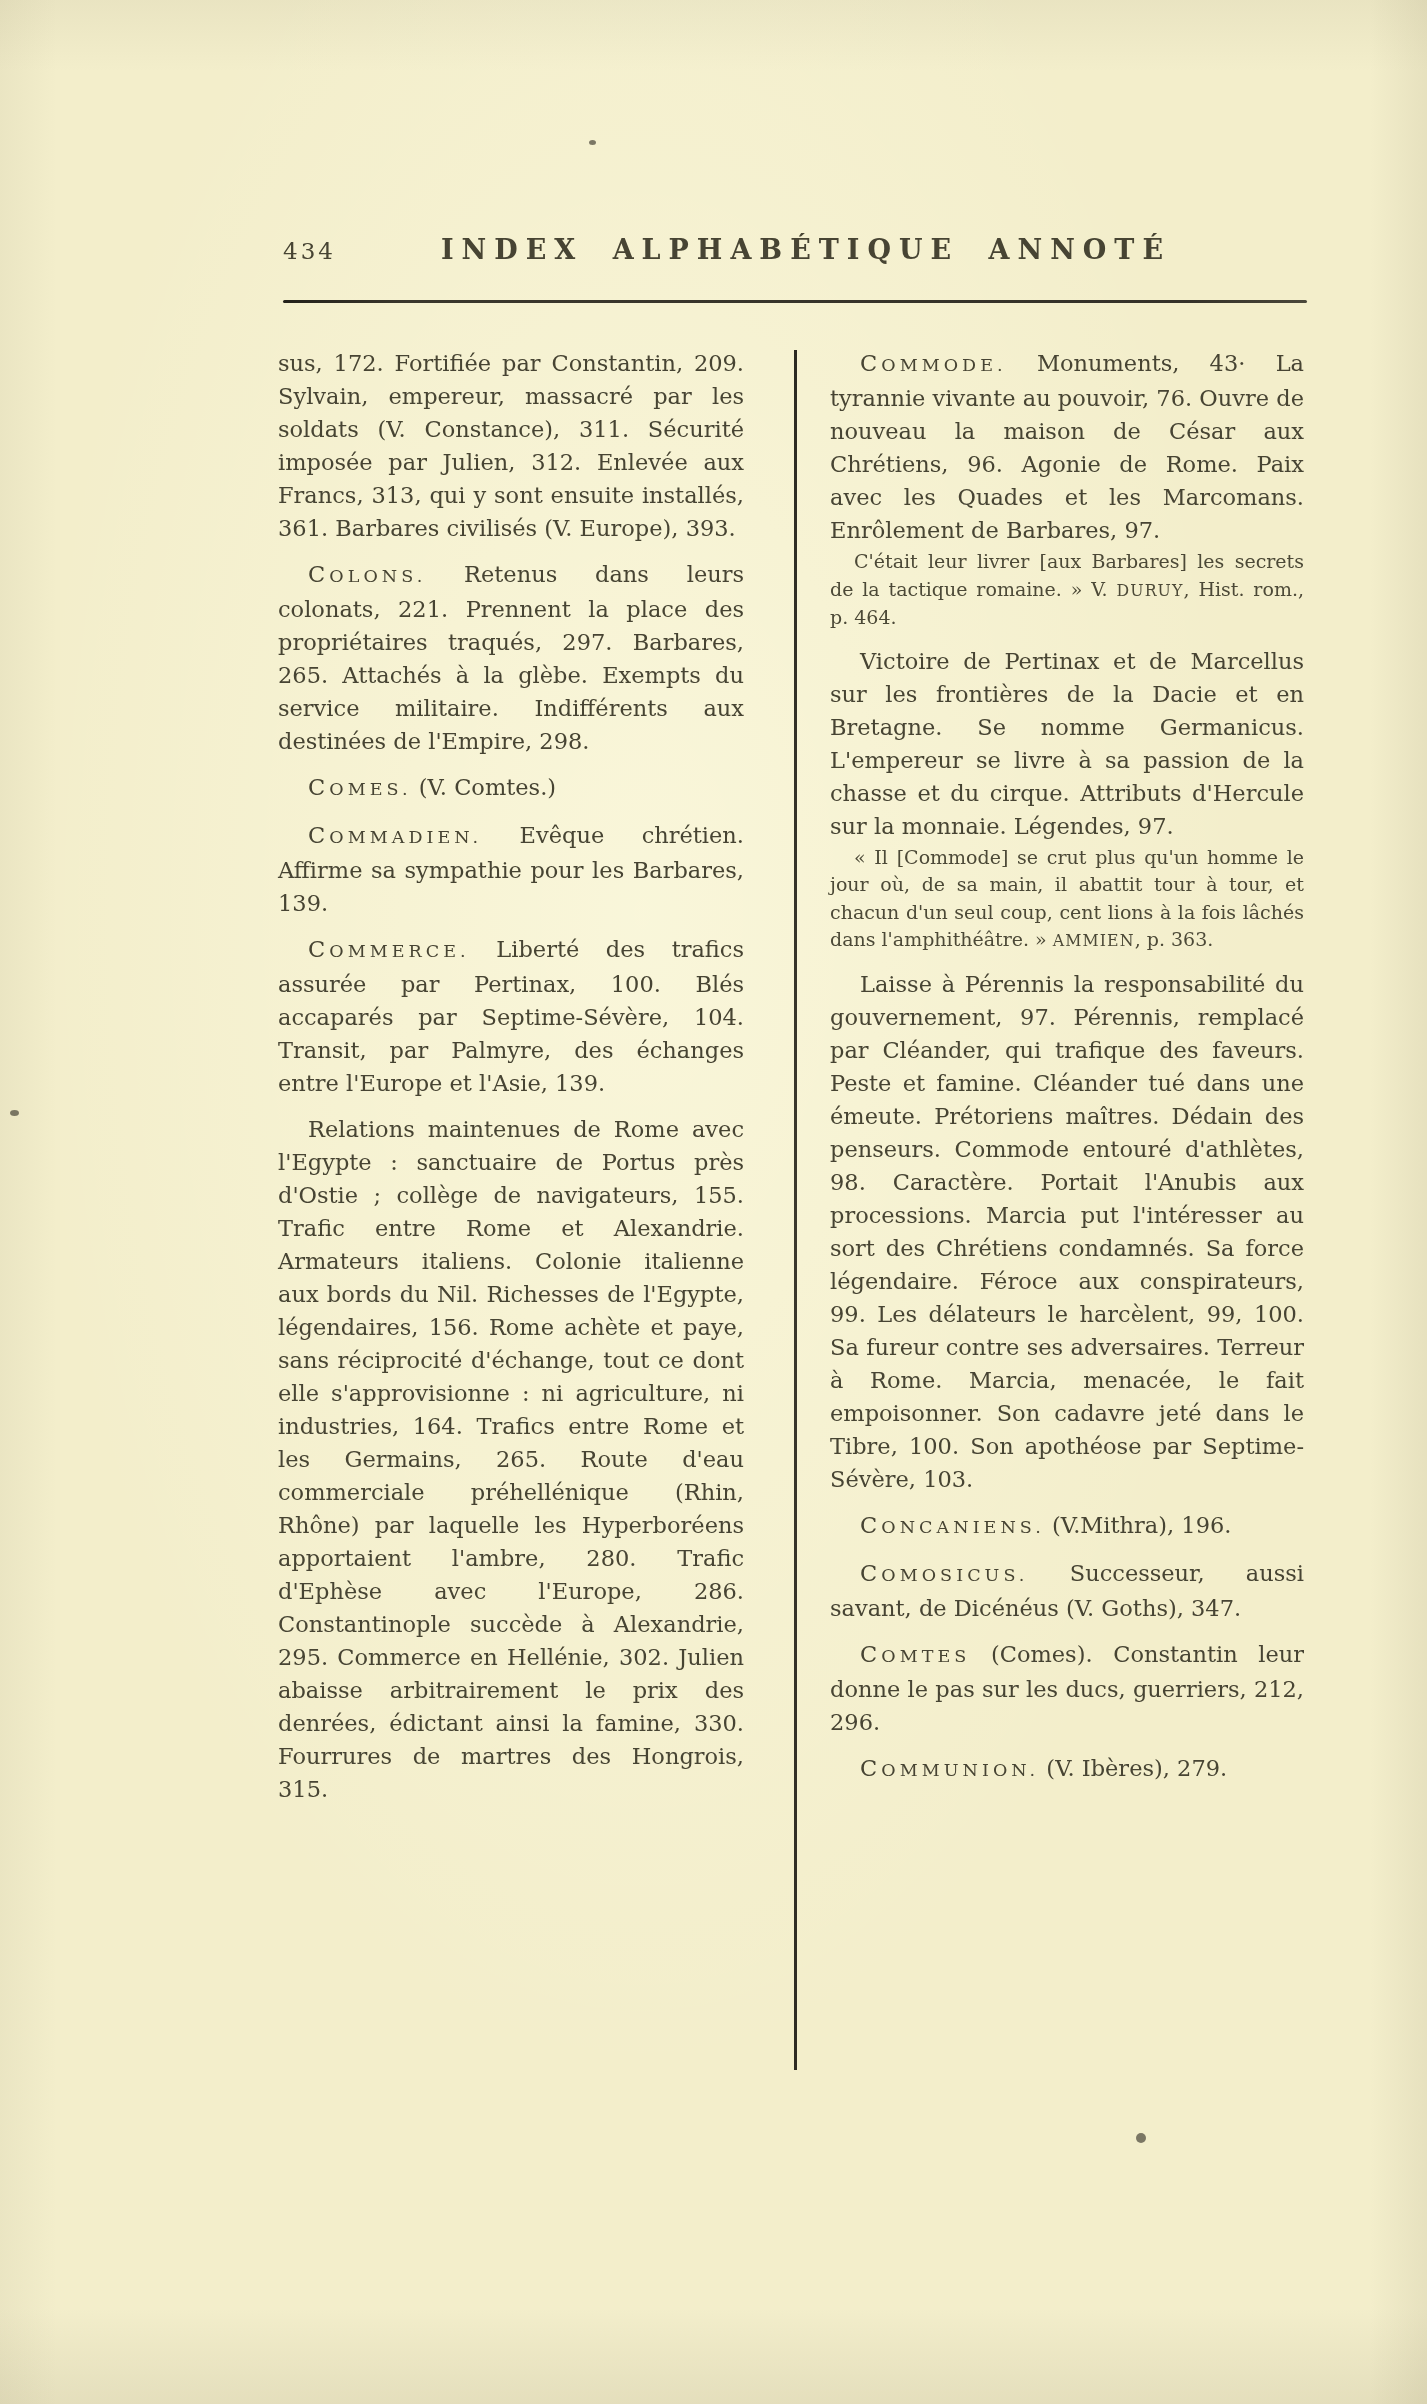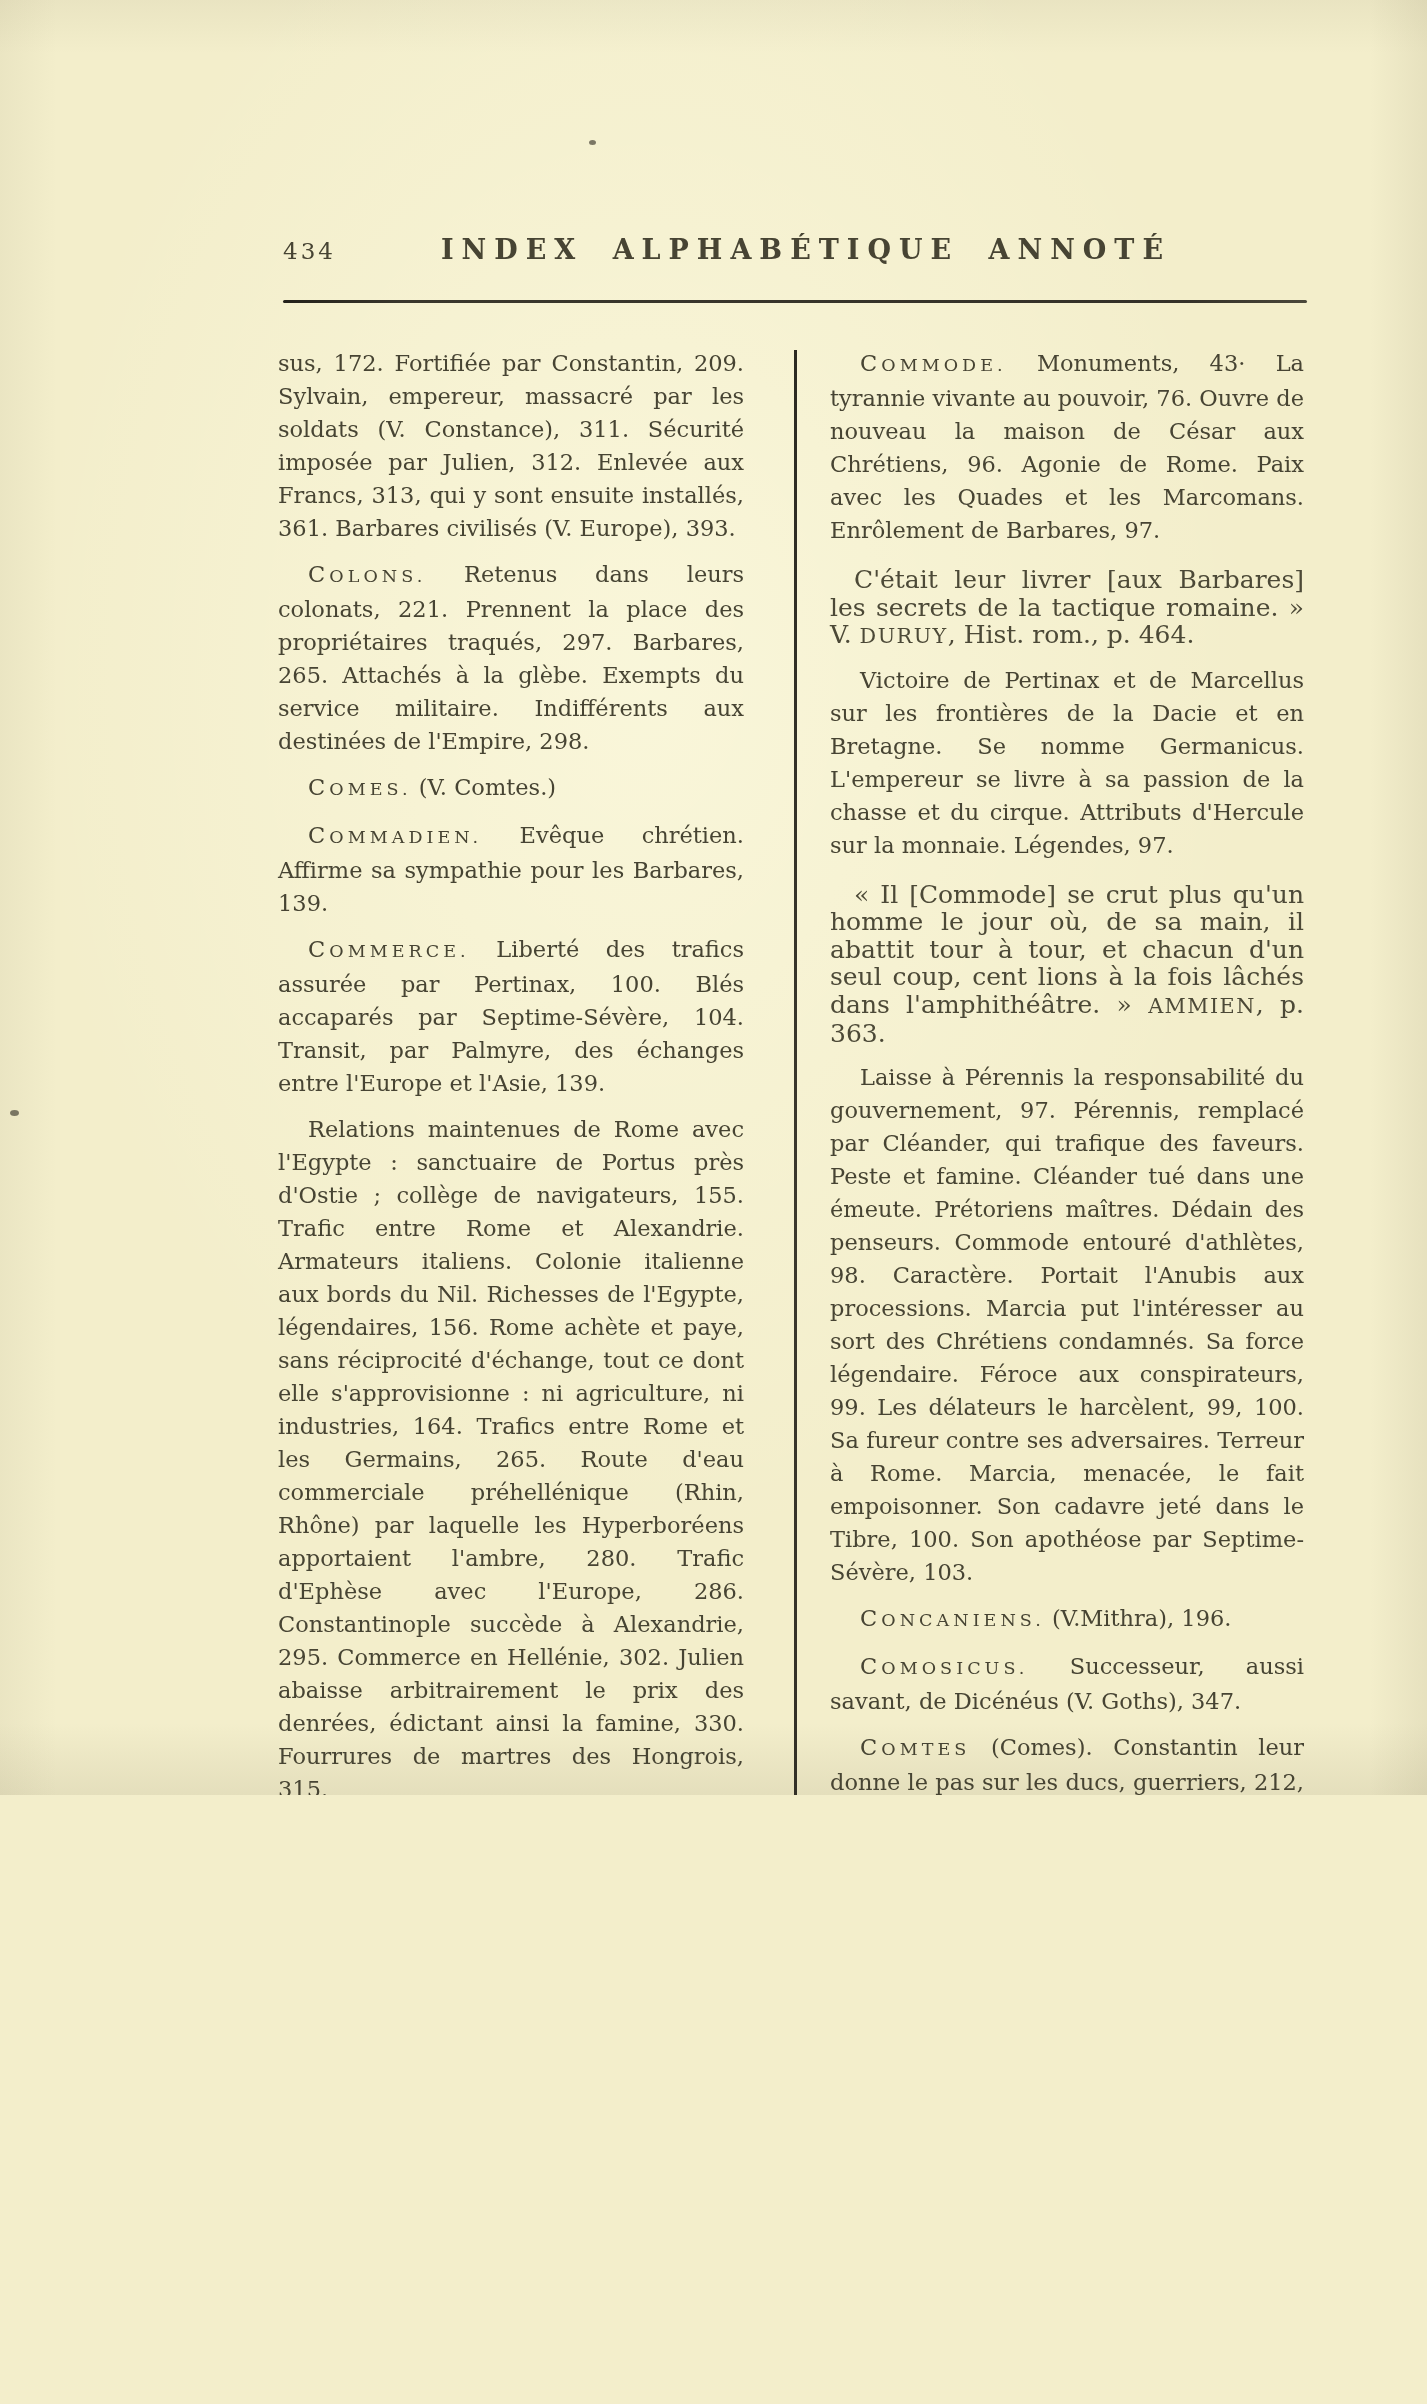--- a/index.html
+++ b/index.html
@@ -7,21 +7,21 @@
     --ink:#474433;
     --rule:#33302a;
   }
   html,body{margin:0;padding:0;}
   body{
     width:1427px;height:2404px;
     font-family:"DejaVu Serif","Liberation Serif",serif;
     background:var(--paper);
   }
   #page{
-    position:relative;width:1427px;height:1795px;overflow:hidden;
+    position:relative;width:1427px;height:2404px;overflow:hidden;
     background:
       radial-gradient(ellipse at 45% 38%, rgba(255,253,230,0.55) 0%, rgba(255,253,230,0) 55%),
       linear-gradient(to right, rgba(120,110,80,0.07) 0%, rgba(120,110,80,0) 4%, rgba(120,110,80,0) 96%, rgba(120,110,80,0.10) 100%),
       linear-gradient(to bottom, rgba(120,110,80,0.08) 0%, rgba(120,110,80,0) 3%, rgba(120,110,80,0) 96%, rgba(120,110,80,0.12) 100%),
       var(--paper);
     color:var(--ink);
   }
   
   .page-number{
     position:absolute;left:283px;top:238px;
@@ -48,21 +48,21 @@
   #left-column{left:278px;width:466px;}
   #right-column{left:830px;width:474px;}
   .column-divider{
     position:absolute;left:794px;top:350px;width:2.5px;height:1720px;
     background:linear-gradient(to bottom,#2c2a22,#3b382d 50%,#2e2b23);
   }
   .block{margin:13px 0 0 0;text-indent:30px;}
   .block:first-child{margin-top:0;}
   .block.continuation{text-indent:0;margin-top:0;}
   .block.quote{
-    font-size:25px;line-height:27.5px;text-indent:24px;margin-top:19px;
+    font-size:19px;line-height:27.5px;text-indent:24px;margin-top:1px;
     color:#4c4937;
   }
   .term{letter-spacing:0.18em;}
   .term-initial{font-size:1em;}
   .term-rest{font-size:0.78em;}
   .italic{}
   .plain{font-style:normal;}
   .sc{text-transform:uppercase;font-size:0.83em;letter-spacing:0.07em;}
   .speck{
     position:absolute;border-radius:50%;

